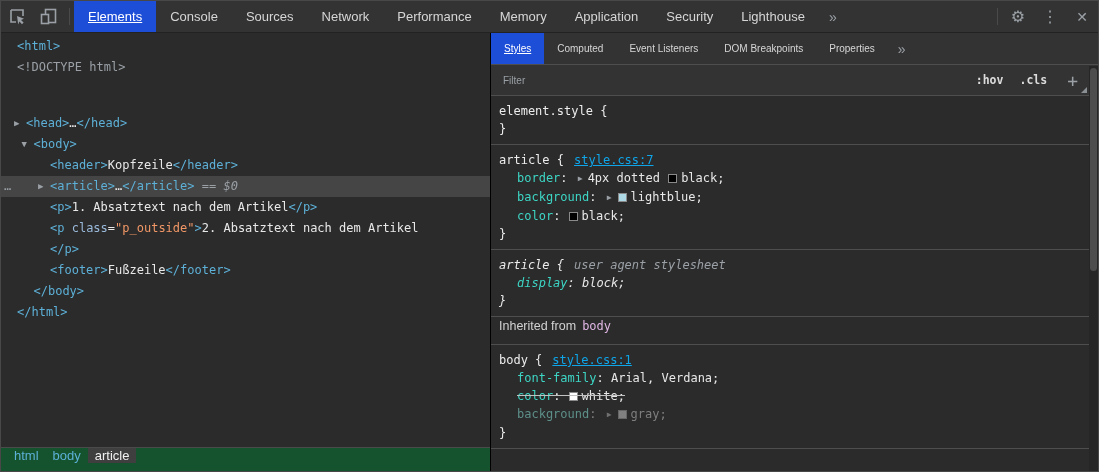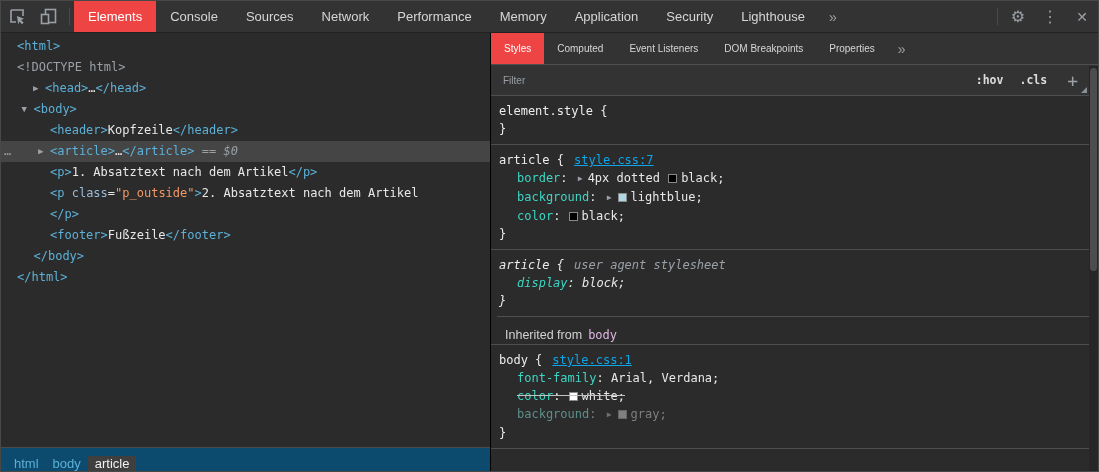--- a/index.html
+++ b/index.html
@@ -13,21 +13,21 @@
   }
   
   .toolbar {
     height:32px; flex:0 0 32px; background:#333333;
     border-bottom:1px solid #222;
     display:flex; align-items:stretch;
   }
   .icon-btn { width:32px; display:flex; align-items:center; justify-content:center; color:#9aa0a6; }
   .vsep { width:1px; background:#4a4a4a; margin:7px 4px; }
   .tab { padding:0 14px; display:flex; align-items:center; font-size:13px; color:#d6d6d6; white-space:nowrap; }
-  .tab.active { background:#ef4444; color:#fff; }
+  .tab.active { background:#1d4ed8; color:#fff;text-decoration:underline; }
   .more-tabs { padding:0 10px; display:flex; align-items:center; color:#9aa0a6; font-size:14px; }
   .tb-right { margin-left:auto; display:flex; align-items:stretch; }
   .glyph16 { font-size:16px; line-height:1; }
   .glyph14 { font-size:14px; line-height:1; }
   
   .main { flex:1; display:flex; min-height:0; }
   .left-pane { width:489px; flex:0 0 489px; display:flex; flex-direction:column; background:#2b2b2b; }
   .pane-divider { width:1px; background:#000; }
   
   .dom-tree { flex:1; overflow:hidden; padding-top:3px; font-family:"DejaVu Sans Mono","Liberation Mono",monospace; font-size:12px; line-height:21px; }
@@ -36,21 +36,21 @@
   .gutter { position:absolute; left:3px; color:#9aa0a6; }
   .tarrow { display:inline-block; width:12px; margin-left:-12px; color:#9aa0a6; font-size:9px; vertical-align:1px; }
   .tk-tag  { color:#5db0d7; }
   .tk-txt  { color:#e8e8e8; }
   .tk-gray { color:#9aa0a6; }
   .tk-attr { color:#9bbbdc; }
   .tk-punct{ color:#e8e8e8; }
   .tk-val  { color:#f29766; }
   .tk-eq   { color:#9aa0a6; font-style:italic; }
   
-  .crumbs { flex:0 0 24px; background:#0c4a6e; border-top:1px solid #4a4a4a; display:flex; align-items:flex-end; padding-left:6px; font-size:13px; }
+  .crumbs { flex:0 0 24px; background:#14532d; border-top:1px solid #4a4a4a; display:flex; align-items:flex-start; padding-left:6px; font-size:13px; }
   .crumb { display:flex; align-items:center; padding:0 7px; color:#5db0d7; }
   .crumb.active { background:#3f3f3f; color:#f0f0f0; }
   
   .styles-pane { flex:1; position:relative; background:#2b2b2b; display:flex; flex-direction:column; overflow:hidden; }
   .styles-tabs { flex:0 0 32px; background:#333; border-bottom:1px solid #4e4e4e; display:flex; align-items:stretch; }
   .styles-tabs .tab { font-size:10px; padding:0 13px; }
   .filter-row { flex:0 0 31px; background:#333; border-bottom:1px solid #4e4e4e; display:flex; align-items:center; padding:0 20px 0 12px; position:relative; }
   .filter-text { flex:1; color:#9aa0a6; font-size:10px; }
   .toggles { display:flex; align-items:center; gap:16px; font-family:"DejaVu Sans Mono","Liberation Mono",monospace; font-size:11.5px; color:#dcdcdc; font-weight:bold; }
   .plus-btn { color:#9aa0a6; font-size:18px; font-weight:normal; margin-left:4px; }
@@ -69,21 +69,21 @@
   .p-plain { color:#e8e8e8; }
   .p-arrow { color:#9aa0a6; font-size:8px; margin:0 5px 0 3px; vertical-align:1px; }
   .swatch { display:inline-block; width:9px; height:9px; border:1px solid #8a8a8a; margin:0 4px 0 1px; vertical-align:-1px; }
   .close-brace { color:#ececec; }
   .sec.italic .sel-line, .sec.italic .prop, .sec.italic .close-brace { font-style:italic; }
   .prop.struck .prop-in::after { content:""; position:absolute; left:0; right:0; top:8px; border-top:1.5px solid #c2c2c2; }
   .prop.dimmed .p-name { color:#5d8f89; }
   .prop.dimmed .p-plain { color:#7e7e7e; }
   .prop.dimmed .p-arrow { color:#707070; }
   .prop.dimmed .swatch { border-color:#666; }
-  .sec.header { height:28px; border-top:1px solid #4e4e4e; display:flex; align-items:flex-end; padding:0 8px; font-family:"Liberation Sans",sans-serif; font-size:12.5px; color:#d2d2d2;margin-left:6px; }
+  .sec.header { height:28px; border-top:1px solid #4e4e4e; display:flex; align-items:flex-start; padding:0 8px; font-family:"Liberation Sans",sans-serif; font-size:12.5px; color:#d2d2d2; }
   .inh-node { font-family:"DejaVu Sans Mono","Liberation Mono",monospace; font-size:12px; color:#dfb6e3; margin-left:6px; }
   
   .v-scrollbar { position:absolute; top:33px; right:0; bottom:0; width:9px; background:#262626; }
   .v-thumb { position:absolute; top:2px; left:1px; right:1px; height:203px; background:#4d4d4d; border-radius:4px; }
 </style>
 </head>
 <body>
 
 <div class="toolbar">
   <div class="icon-btn">
@@ -119,21 +119,21 @@
     <div class="icon-btn glyph14">✕</div>
   </div>
 </div>
 
 <div class="main">
 
   <div class="left-pane">
     <div class="dom-tree" id="dom-tree">
         <div class="tree-row" style="padding-left: 16px;"><span class="tk-tag">&lt;html&gt;</span></div>
         <div class="tree-row" style="padding-left: 16px;"><span class="tk-gray">&lt;!DOCTYPE html&gt;</span></div>
-        <div class="tree-row" style="padding-left: 44px;"><span class="tarrow">▶</span><span class="tk-tag">&lt;head&gt;</span><span class="tk-txt">…</span><span class="tk-tag">&lt;/head&gt;</span></div>
+        <div class="tree-row" style="padding-left: 25px; margin-top: 35px;"><span class="tarrow">▶</span><span class="tk-tag">&lt;head&gt;</span><span class="tk-txt">…</span><span class="tk-tag">&lt;/head&gt;</span></div>
         <div class="tree-row" style="padding-left: 32.5px;"><span class="tarrow">▼</span><span class="tk-tag">&lt;body&gt;</span></div>
         <div class="tree-row" style="padding-left: 49px;"><span class="tk-tag">&lt;header&gt;</span><span class="tk-txt">Kopfzeile</span><span class="tk-tag">&lt;/header&gt;</span></div>
         <div class="tree-row selected" style="padding-left: 49px;"><span class="gutter">…</span><span class="tarrow">▶</span><span class="tk-tag">&lt;article&gt;</span><span class="tk-txt">…</span><span class="tk-tag">&lt;/article&gt;</span><span class="tk-eq"> == $0</span></div>
         <div class="tree-row" style="padding-left: 49px;"><span class="tk-tag">&lt;p&gt;</span><span class="tk-txt">1. Absatztext nach dem Artikel</span><span class="tk-tag">&lt;/p&gt;</span></div>
         <div class="tree-row" style="padding-left: 49px;"><span class="tk-tag">&lt;p</span><span class="tk-attr"> class</span><span class="tk-punct">=</span><span class="tk-val">"p_outside"</span><span class="tk-tag">&gt;</span><span class="tk-txt">2. Absatztext nach dem Artikel</span></div>
         <div class="tree-row" style="padding-left: 49px;"><span class="tk-tag">&lt;/p&gt;</span></div>
         <div class="tree-row" style="padding-left: 49px;"><span class="tk-tag">&lt;footer&gt;</span><span class="tk-txt">Fußzeile</span><span class="tk-tag">&lt;/footer&gt;</span></div>
         <div class="tree-row" style="padding-left: 32.5px;"><span class="tk-tag">&lt;/body&gt;</span></div>
         <div class="tree-row" style="padding-left: 16px;"><span class="tk-tag">&lt;/html&gt;</span></div>
       </div>

